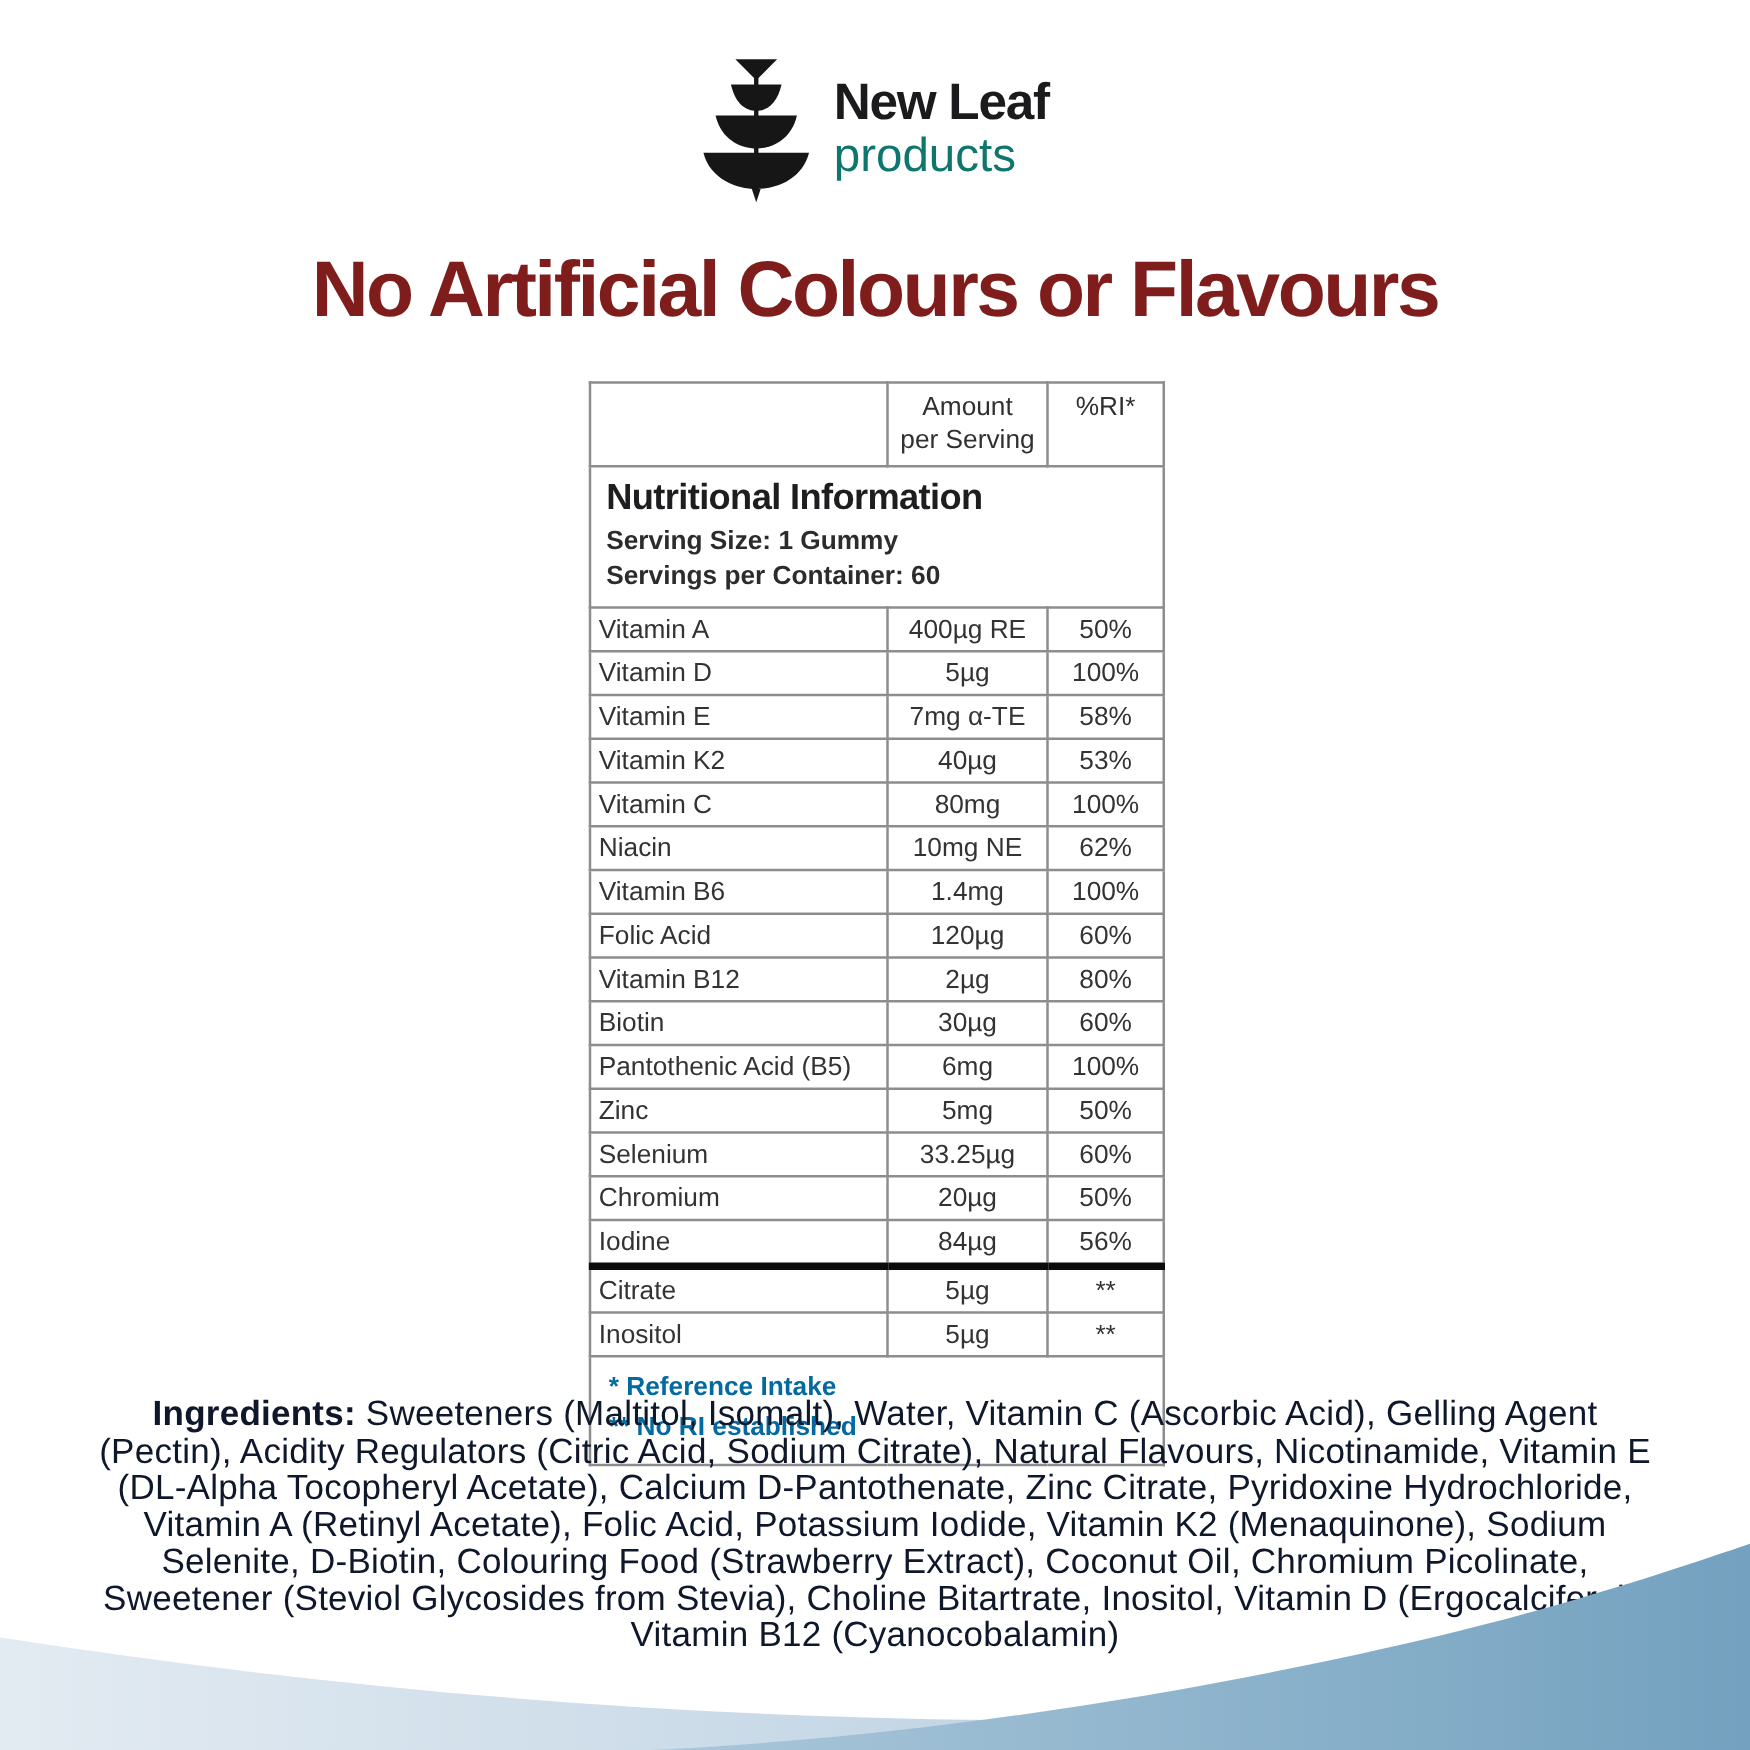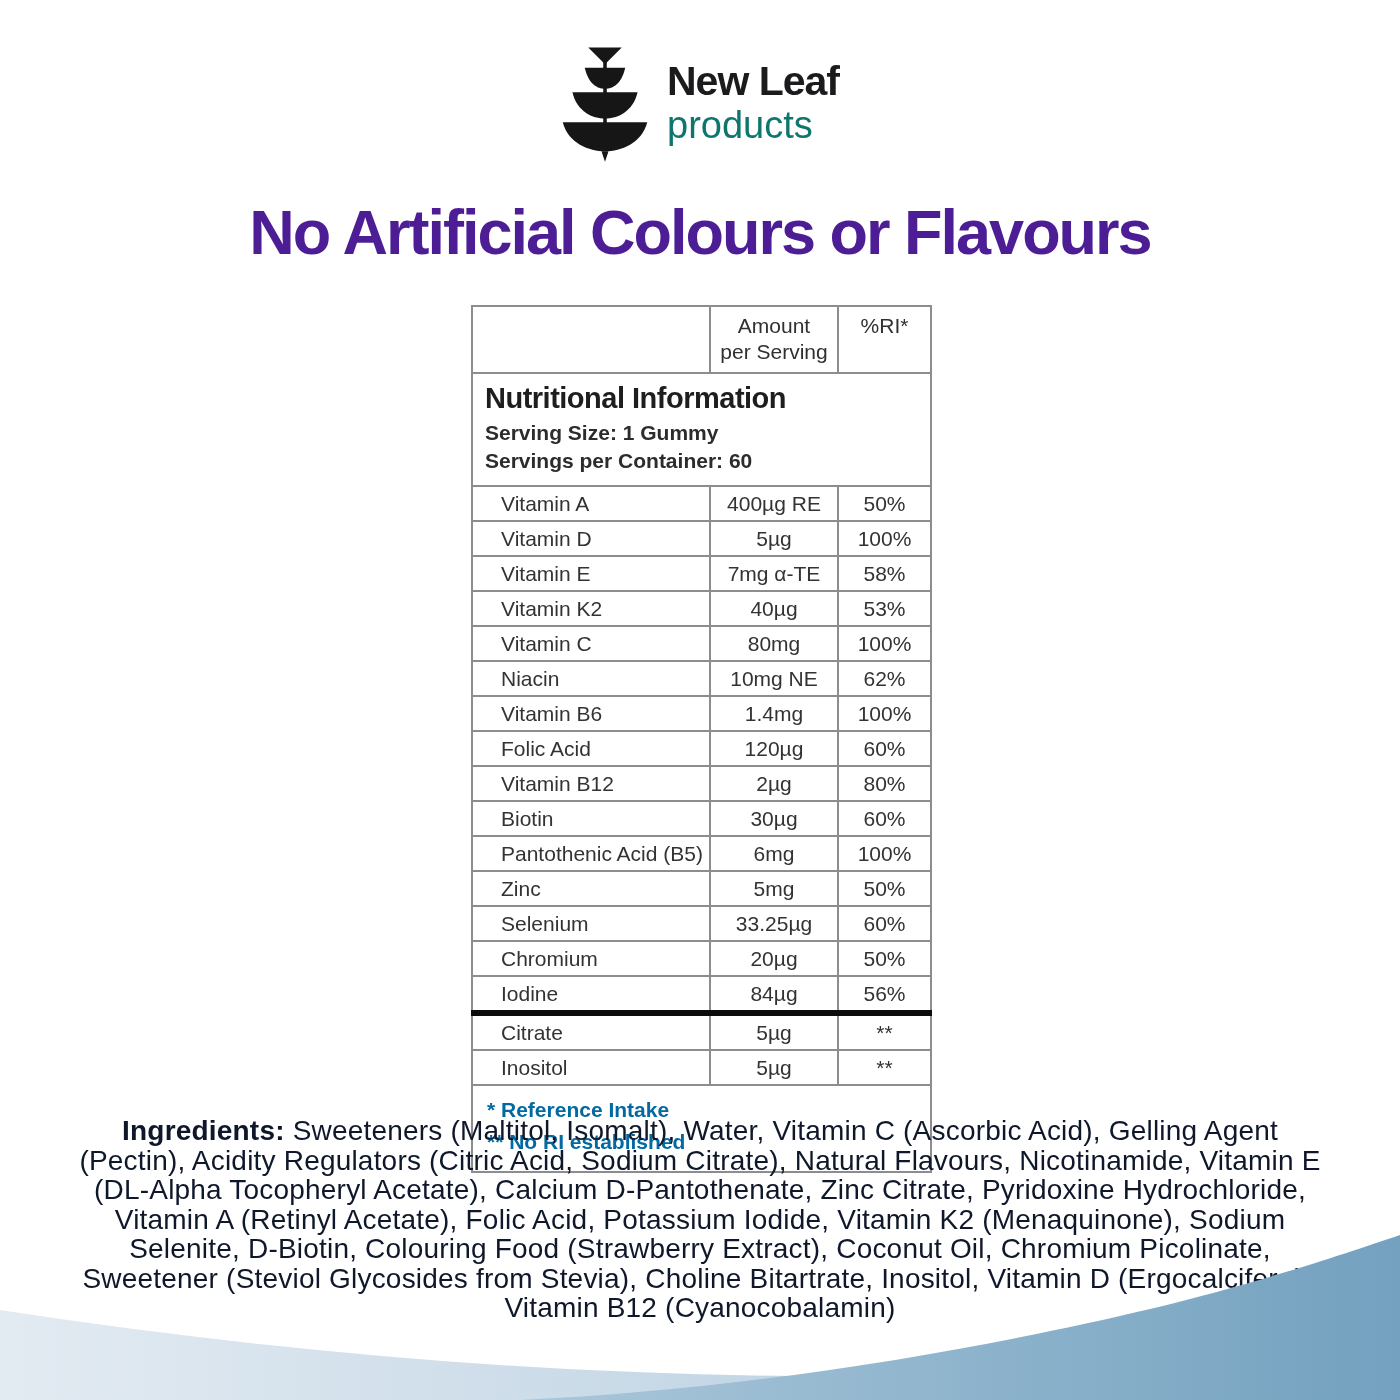--- a/index.html
+++ b/index.html
@@ -17,21 +17,21 @@
   }
   .logo svg { display:block; }
   .logo-text { display:flex; flex-direction:column; justify-content:center; }
   .brand-name { font-size:41px; font-weight:bold; letter-spacing:-1px; color:#1b1b1d; line-height:1.0; }
   .brand-sub  { font-size:38px; font-weight:normal; color:#0f766e; line-height:1.0; margin-top:4px; letter-spacing:0px; }
 
   
   .headline {
     position:absolute; top:196px; left:0; width:1400px; margin:0;
     text-align:center; font-size:63px; font-weight:bold; letter-spacing:-2px;
-    color:#4c1d95;
+    color:#7f1d1d;
   }
 
   
   .panel {
     position:absolute; left:471px; top:305px; width:459px;
   }
   table.nutri {
     width:100%; border-collapse:collapse; table-layout:fixed;
     border:2px solid #6f6f6f;
     font-size:21px; color:#333336;
@@ -40,21 +40,21 @@
   table.nutri th, table.nutri td { border:2px solid #8d8d8d; }
   td.head-cell {
     padding:8px 12px 10px 12px; text-align:left;
   }
   .panel-title { font-size:29px; font-weight:bold; color:#1e1e20; letter-spacing:-0.5px; margin-bottom:4px; }
   .serving-line { font-size:21px; font-weight:bold; color:#2c2c2e; line-height:1.35; }
   tr.col-head th {
     font-weight:normal; vertical-align:top; padding:6px 4px; text-align:center;
     height:50px; line-height:1.25; color:#303033;
   }
-  td.name-cell { text-align:left; padding:3px 4px 3px 28px; height:27px; white-space:nowrap; }
+  td.name-cell { text-align:left; padding:3px 4px 3px 6px; height:27px; white-space:nowrap; }
   td.amt-cell  { text-align:center; padding:3px 2px; }
   td.ri-cell   { text-align:center; padding:3px 2px; }
   #extra-rows tr:first-child td { border-top:6px solid #0c0c0c; }
   td.footnotes {
     padding:8px 14px 14px 14px; text-align:left;
     font-size:21px; font-weight:bold; color:#0369a1; line-height:1.5;
   }
 
   
   .ingredients {

